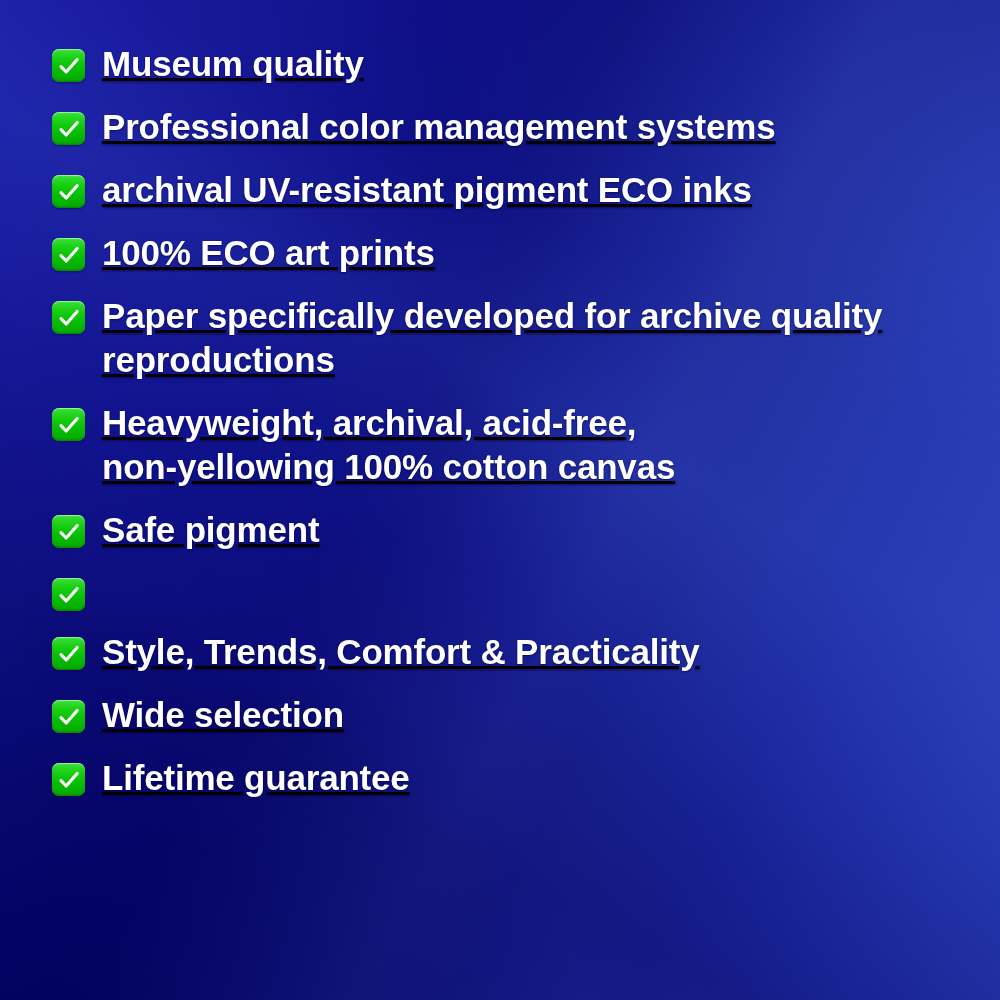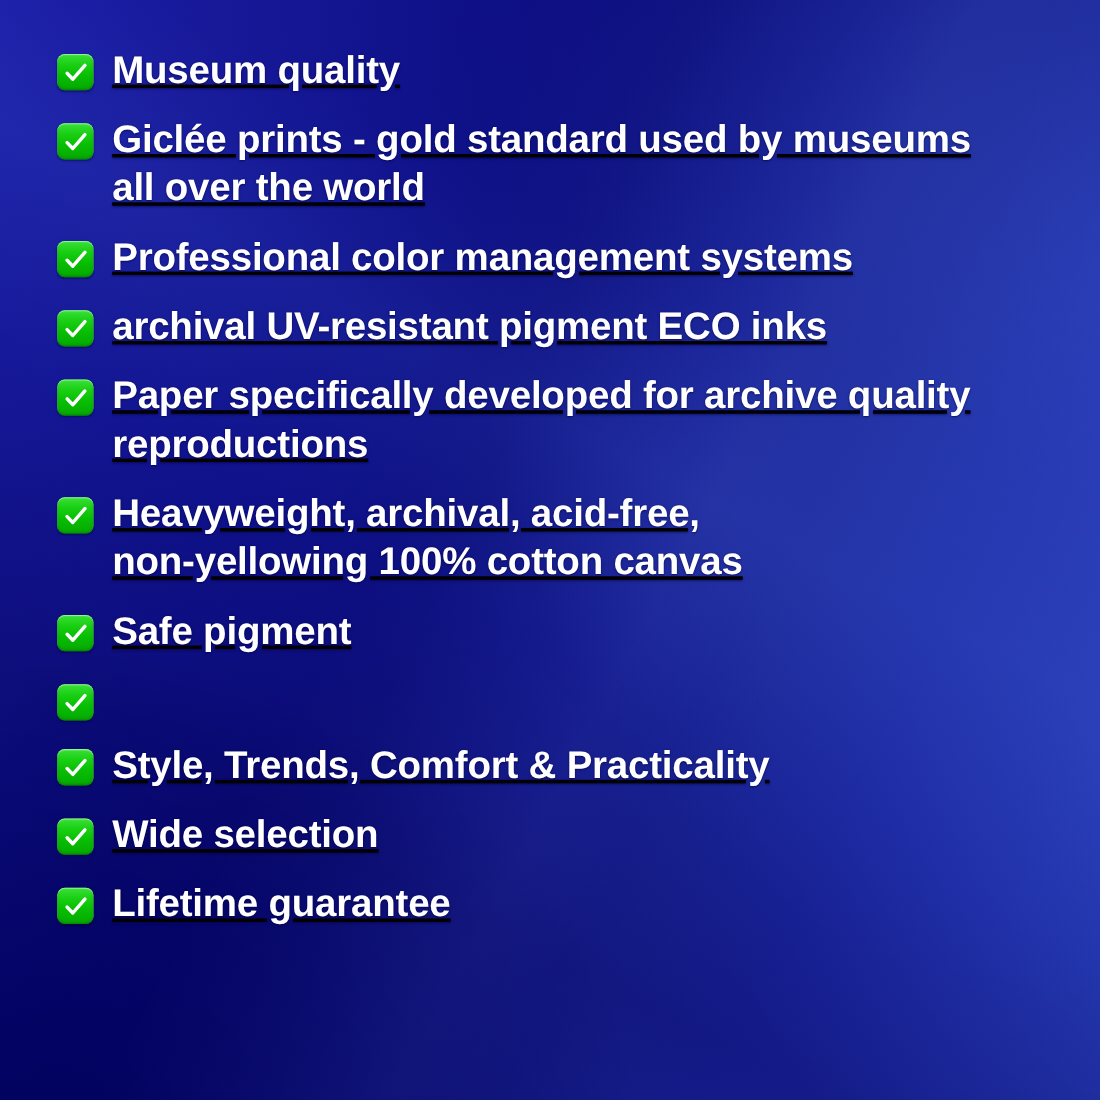--- a/index.html
+++ b/index.html
@@ -136,48 +136,47 @@
 
     <li class="feature-item">
       <span class="check-icon">
         <svg viewBox="0 0 24 24" aria-hidden="true">
             <path d="M4 12.6 L9.2 18 L20.2 5.4" fill="none" stroke="#ffffff" stroke-width="3.1" stroke-linecap="round" stroke-linejoin="round"></path>
           </svg>
       </span>
       <span class="feature-text">Museum quality</span>
     </li>
 
-    <li class="feature-item">
-      <span class="check-icon">
-        <svg viewBox="0 0 24 24" aria-hidden="true">
-            <path d="M4 12.6 L9.2 18 L20.2 5.4" fill="none" stroke="#ffffff" stroke-width="3.1" stroke-linecap="round" stroke-linejoin="round"></path>
-          </svg>
-      </span>
-      <span class="feature-text">Giclée prints - gold standard used by museums
-all over the world</span>
-    </li>
 
     <li class="feature-item">
       <span class="check-icon">
         <svg viewBox="0 0 24 24" aria-hidden="true">
             <path d="M4 12.6 L9.2 18 L20.2 5.4" fill="none" stroke="#ffffff" stroke-width="3.1" stroke-linecap="round" stroke-linejoin="round"></path>
           </svg>
       </span>
       <span class="feature-text">Professional color management systems</span>
     </li>
 
     <li class="feature-item">
       <span class="check-icon">
         <svg viewBox="0 0 24 24" aria-hidden="true">
             <path d="M4 12.6 L9.2 18 L20.2 5.4" fill="none" stroke="#ffffff" stroke-width="3.1" stroke-linecap="round" stroke-linejoin="round"></path>
           </svg>
       </span>
       <span class="feature-text">archival UV-resistant pigment ECO inks</span>
     </li>
 
+    <li class="feature-item">
+      <span class="check-icon">
+        <svg viewBox="0 0 24 24" aria-hidden="true">
+            <path d="M4 12.6 L9.2 18 L20.2 5.4" fill="none" stroke="#ffffff" stroke-width="3.1" stroke-linecap="round" stroke-linejoin="round"></path>
+          </svg>
+      </span>
+      <span class="feature-text">100% ECO art prints</span>
+    </li>
 
     <li class="feature-item">
       <span class="check-icon">
         <svg viewBox="0 0 24 24" aria-hidden="true">
             <path d="M4 12.6 L9.2 18 L20.2 5.4" fill="none" stroke="#ffffff" stroke-width="3.1" stroke-linecap="round" stroke-linejoin="round"></path>
           </svg>
       </span>
       <span class="feature-text">Paper specifically developed for archive quality
  reproductions</span>
     </li>

